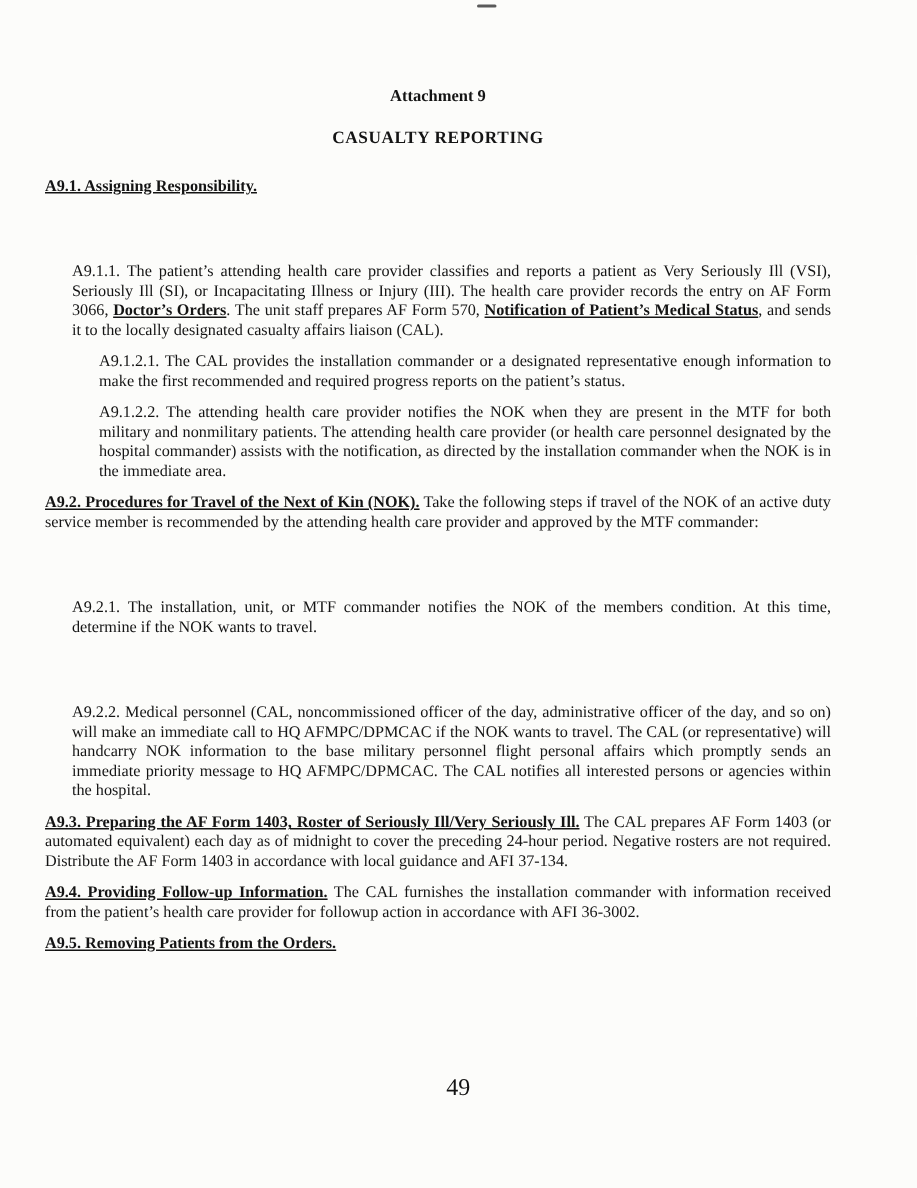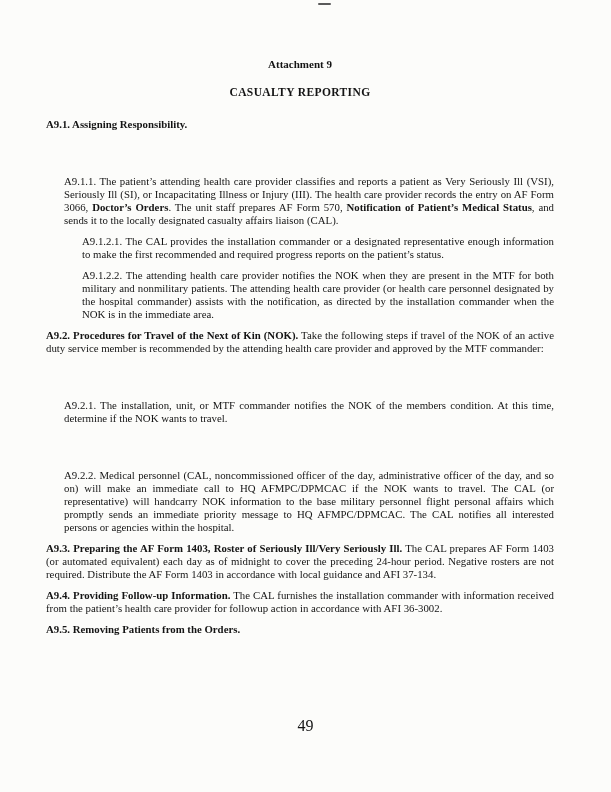--- a/index.html
+++ b/index.html
@@ -7,21 +7,21 @@
   .page {
     position: relative;
     width: 611px;
     height: 792px;
     margin: 0;
     background: #fcfcfa;
     color: #141414;
     font-family: "Liberation Serif", "DejaVu Serif", serif;
     font-size: 10.8px;
     line-height: 13px;
-    padding: 58px 57px 0 46px;
+    padding: 58px 57px 0 30px;
     overflow: hidden;
   }
   .center { text-align: center; }
   .heading-attachment {
     font-weight: bold;
     font-size: 11px;
     margin: 0 0 15px 0;
   }
   .heading-title {
     font-weight: bold;
@@ -30,21 +30,21 @@
     margin: 0 0 19px 0;
     text-align: center;
   }
   .para {
     margin: 0 0 8px 0;
     text-align: justify;
   }
   .lvl0 { margin-left: 0; }
   .lvl1 { margin-left: 18px; margin-top: 44px; }
   .lvl2 { margin-left: 36px; }
-  .bold, b { font-weight: bold; }
+  .bold, b { font-weight: bold; text-decoration: underline; }
   .sec { margin-top: 3px; }
   .page-number {
     position: absolute;
     top: 719px;
     left: 0;
     width: 100%;
     text-align: center;
     font-size: 16px;
   }
   .scan-mark {

